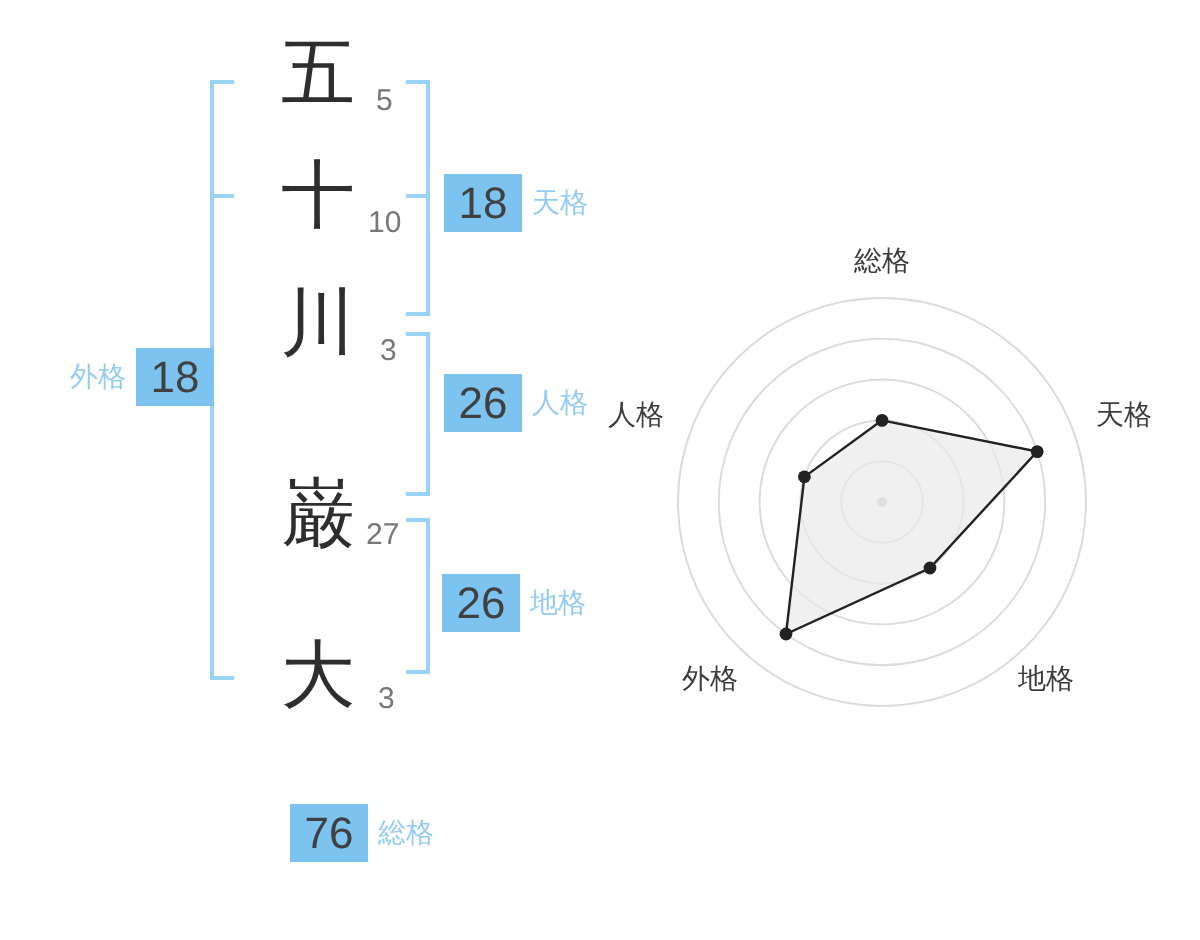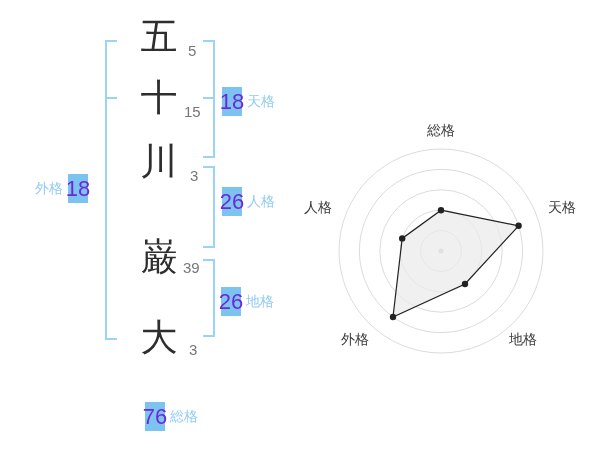--- a/index.html
+++ b/index.html
@@ -14,44 +14,44 @@
   }
   .strokes{
     position:absolute;font-size:15px;line-height:13px;color:#777;
   }
   
   .vline{position:absolute;width:2px;background:#9bd3f6;}
   .tick{position:absolute;height:2px;width:12px;background:#9bd3f6;}
   
   .badge-row{position:absolute;display:flex;align-items:center;gap:5px;}
   .badge-box{
-    width:20px;height:29px;background:#7dc3f0;color:#6d28d9;
+    width:39px;height:29px;background:#7dc3f0;color:#404040;
     display:flex;align-items:center;justify-content:center;
     font-size:22px;line-height:29px;
   }
   .badge-label{font-size:14px;color:#93cbf3;white-space:nowrap;}
   
   .radar{position:absolute;left:295px;top:105px;width:295px;height:260px;}
   .radar text{font-size:14px;fill:#3c3c3c;}
 </style>
 </head>
 <body>
 
 <div class="stage">
 
   <div class="kanji" style="top:18px">五</div>
   <div class="kanji" style="top:79px">十</div>
   <div class="kanji" style="top:143px">川</div>
   <div class="kanji" style="top:238px">巌</div>
   <div class="kanji" style="top:319px">大</div>
 
   <div class="strokes" style="left:188px;top:44px">5</div>
-  <div class="strokes" style="left:184px;top:105px">15</div>
+  <div class="strokes" style="left:184px;top:105px">10</div>
   <div class="strokes" style="left:190px;top:169px">3</div>
-  <div class="strokes" style="left:183px;top:261px">39</div>
+  <div class="strokes" style="left:183px;top:261px">27</div>
   <div class="strokes" style="left:189px;top:343px">3</div>
 
   <div class="vline" style="left:105px;top:40px;height:300px"></div>
   <div class="tick" style="left:105px;top:40px"></div>
   <div class="tick" style="left:105px;top:97px"></div>
   <div class="tick" style="left:105px;top:338px"></div>
 
   <div class="vline" style="left:213px;top:40px;height:118px"></div>
   <div class="tick" style="left:203px;top:40px"></div>
   <div class="tick" style="left:203px;top:97px"></div>

